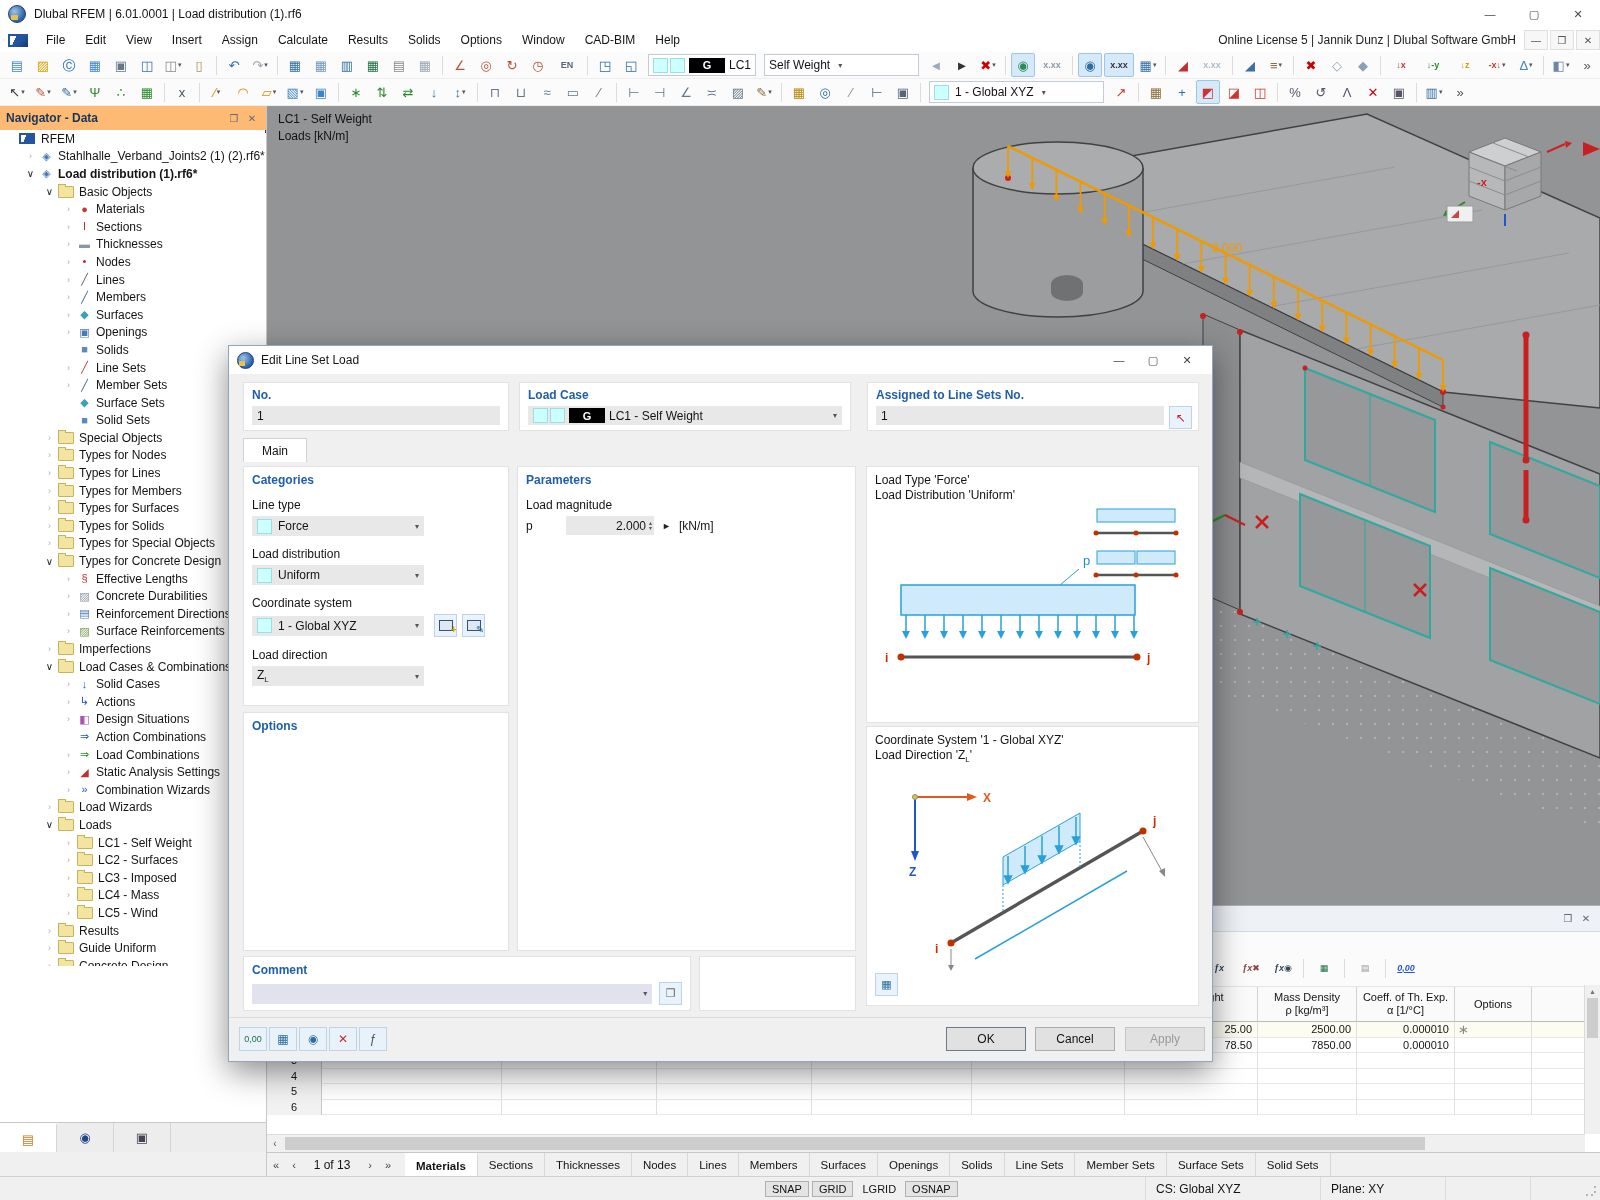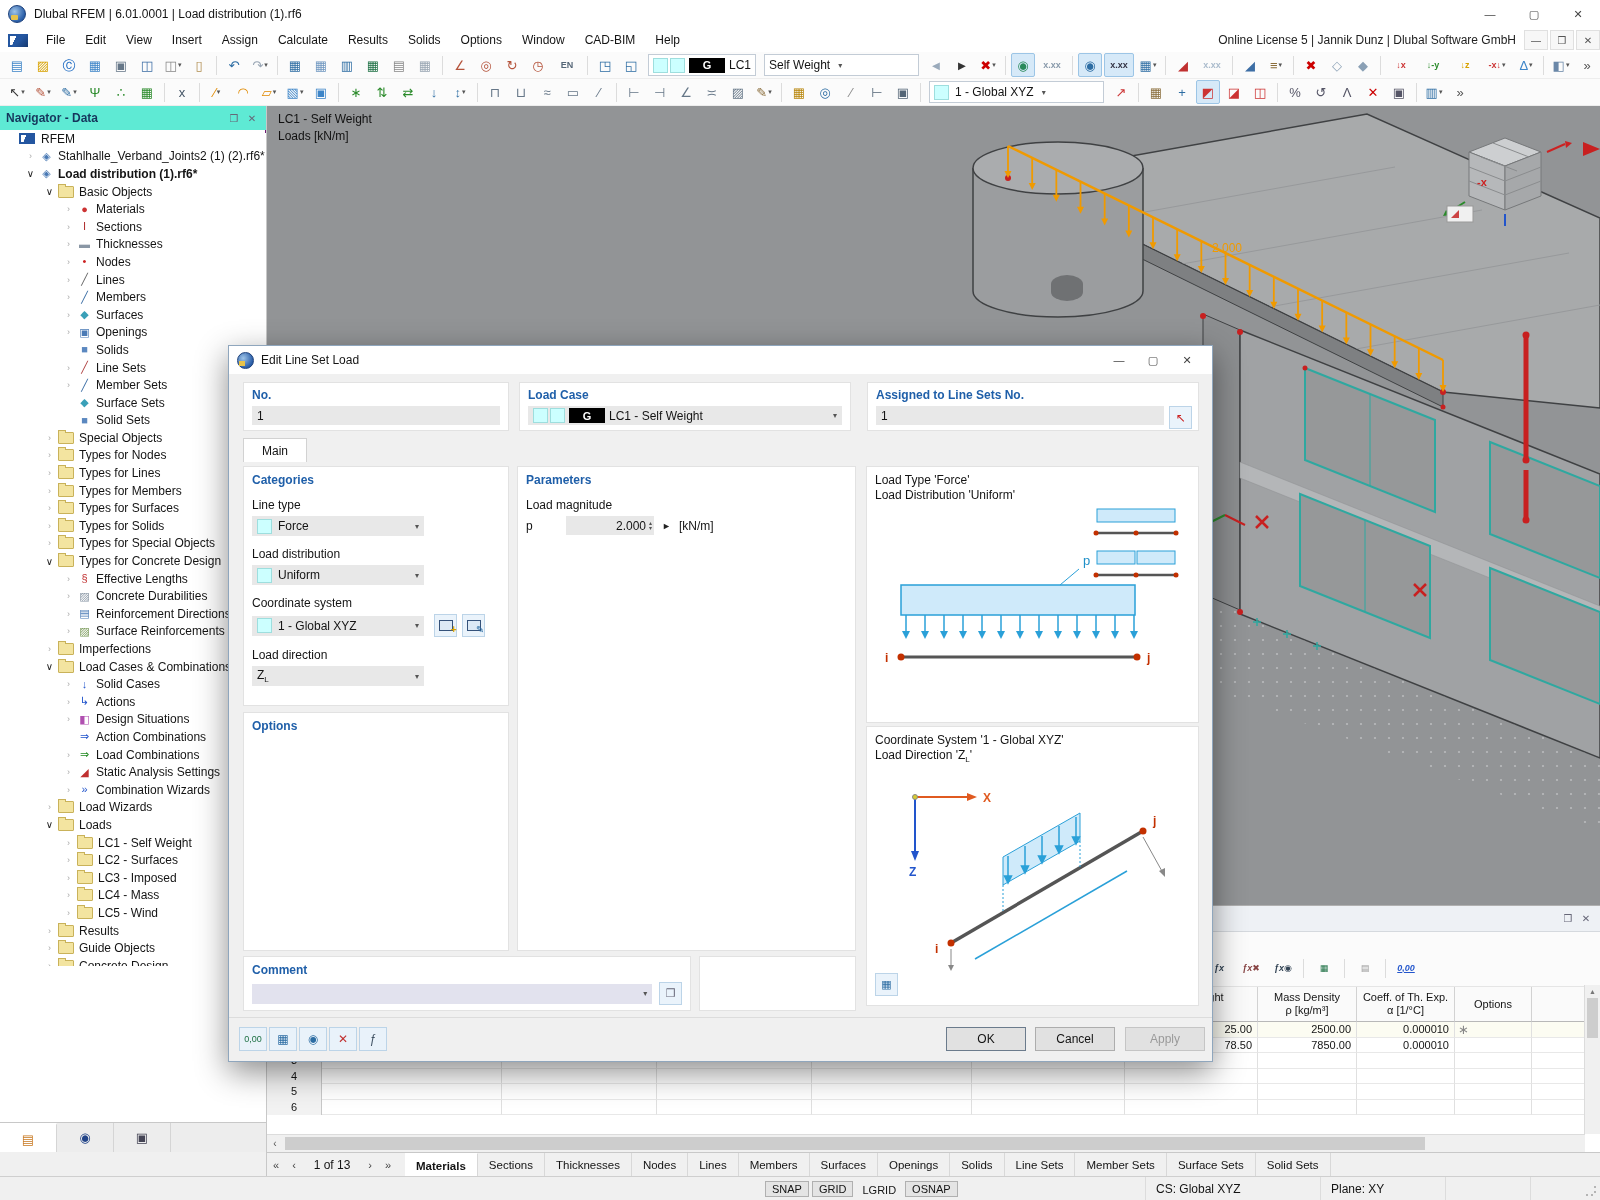--- a/index.html
+++ b/index.html
@@ -28,21 +28,21 @@
   .tbtn.wide{padding:0 3px}
   .tbtn.hl{background:#d6e9f8;border-color:#9cc5e6}
   .crt{font-size:7px;color:#555;margin-left:1px}
   .tsep{width:1px;height:19px;background:#dcdcdc;margin:0 4px}
   .combo{display:flex;align-items:center;background:#fff;border:1px solid #c3ccd6;height:22px;padding:0 4px;margin:0 4px;box-sizing:border-box}
   .chip{width:13px;height:13px;background:#ccffff;border:1px solid #9edede;margin-right:2px;flex:0 0 auto}
   .badge{background:#000;color:#fff;font-weight:bold;font-size:11px;width:36px;height:15px;display:flex;align-items:center;justify-content:center;margin:0 4px 0 2px}
   .dd{font-size:8px;color:#555;margin-left:8px}
   
   .nav{left:0;top:106px;width:267px;height:1070px;background:#fff;border-right:1px solid #c8c8c8;box-sizing:border-box}
-  .nav-header{height:24px;background:#5eead4;border-bottom:3px solid #701a75;display:flex;align-items:center;padding:0 6px;color:#16365c;font-weight:bold}
+  .nav-header{height:24px;background:#fdba74;border-bottom:3px solid #701a75;display:flex;align-items:center;padding:0 6px;color:#16365c;font-weight:bold}
   .nav-hbtn{margin-left:auto;color:#667;font-size:10px;width:16px;text-align:center}
   .nav-hbtn+.nav-hbtn{margin-left:2px}
   .tree{position:absolute;left:0;top:24px;right:1px;height:836px;overflow:hidden;background:#fff}
   .trow{height:17.6px;display:flex;align-items:center;white-space:nowrap}
   .tarrow{width:15px;text-align:center;color:#a8a8a8;font-size:9px;flex:0 0 auto}
   .tarrow.open{color:#222;font-size:10px}
   .ticon{width:17px;text-align:center;font-size:11px;flex:0 0 auto;line-height:1}
   .ficon{width:14px;height:10px;background:#f3e4a0;border:1px solid #c9b25a;border-radius:1px;position:relative;margin:0 2px 0 1px;flex:0 0 auto}
   .ficon:before{content:"";position:absolute;left:-1px;top:-3px;width:6px;height:2px;background:#f3e4a0;border:1px solid #c9b25a;border-bottom:none}
   .rfem-ico{width:16px;height:11px;background:#2456a0;position:relative;margin-right:3px;flex:0 0 auto}
@@ -729,21 +729,21 @@
         <span class="tlabel">LC5 - Wind</span>
       </div>
       <div class="trow" style="padding-left: 42px;">
         <span class="tarrow">›</span>
         <span class="ficon"></span>
         <span class="tlabel">Results</span>
       </div>
       <div class="trow" style="padding-left: 42px;">
         <span class="tarrow">›</span>
         <span class="ficon"></span>
-        <span class="tlabel">Guide Objects</span>
+        <span class="tlabel">Guide Uniform</span>
       </div>
       <div class="trow" style="padding-left: 42px;">
         <span class="tarrow">›</span>
         <span class="ficon"></span>
         <span class="tlabel">Concrete Design</span>
       </div>
       <div class="trow" style="padding-left: 42px;">
         <span class="tarrow"></span>
         <span class="ficon"></span>
         <span class="tlabel">Printout Reports</span>
@@ -1080,21 +1080,21 @@
       <div class="ttab">Line Sets</div>
       <div class="ttab">Member Sets</div>
       <div class="ttab">Surface Sets</div>
       <div class="ttab">Solid Sets</div>
     </div>
 </div>
 
 <div class="abs statusbar">
   <div style="width:497px"></div>
   <div style="width:268px"></div>
-  <div id="sttoggles" style="display:flex;align-items:flex-end">
+  <div id="sttoggles" style="display:flex;align-items:center">
       <span class="sttgl on">SNAP</span>
       <span class="sttgl on">GRID</span>
       <span class="sttgl">LGRID</span>
       <span class="sttgl on">OSNAP</span>
     </div>
   <div style="flex:1"></div>
   <div class="stseg" style="width:175px">CS: Global XYZ</div>
   <div class="stseg" style="width:125px">Plane: XY</div>
   <div class="stseg" style="width:85px"></div>
   <div class="stseg" style="width:70px"></div>

